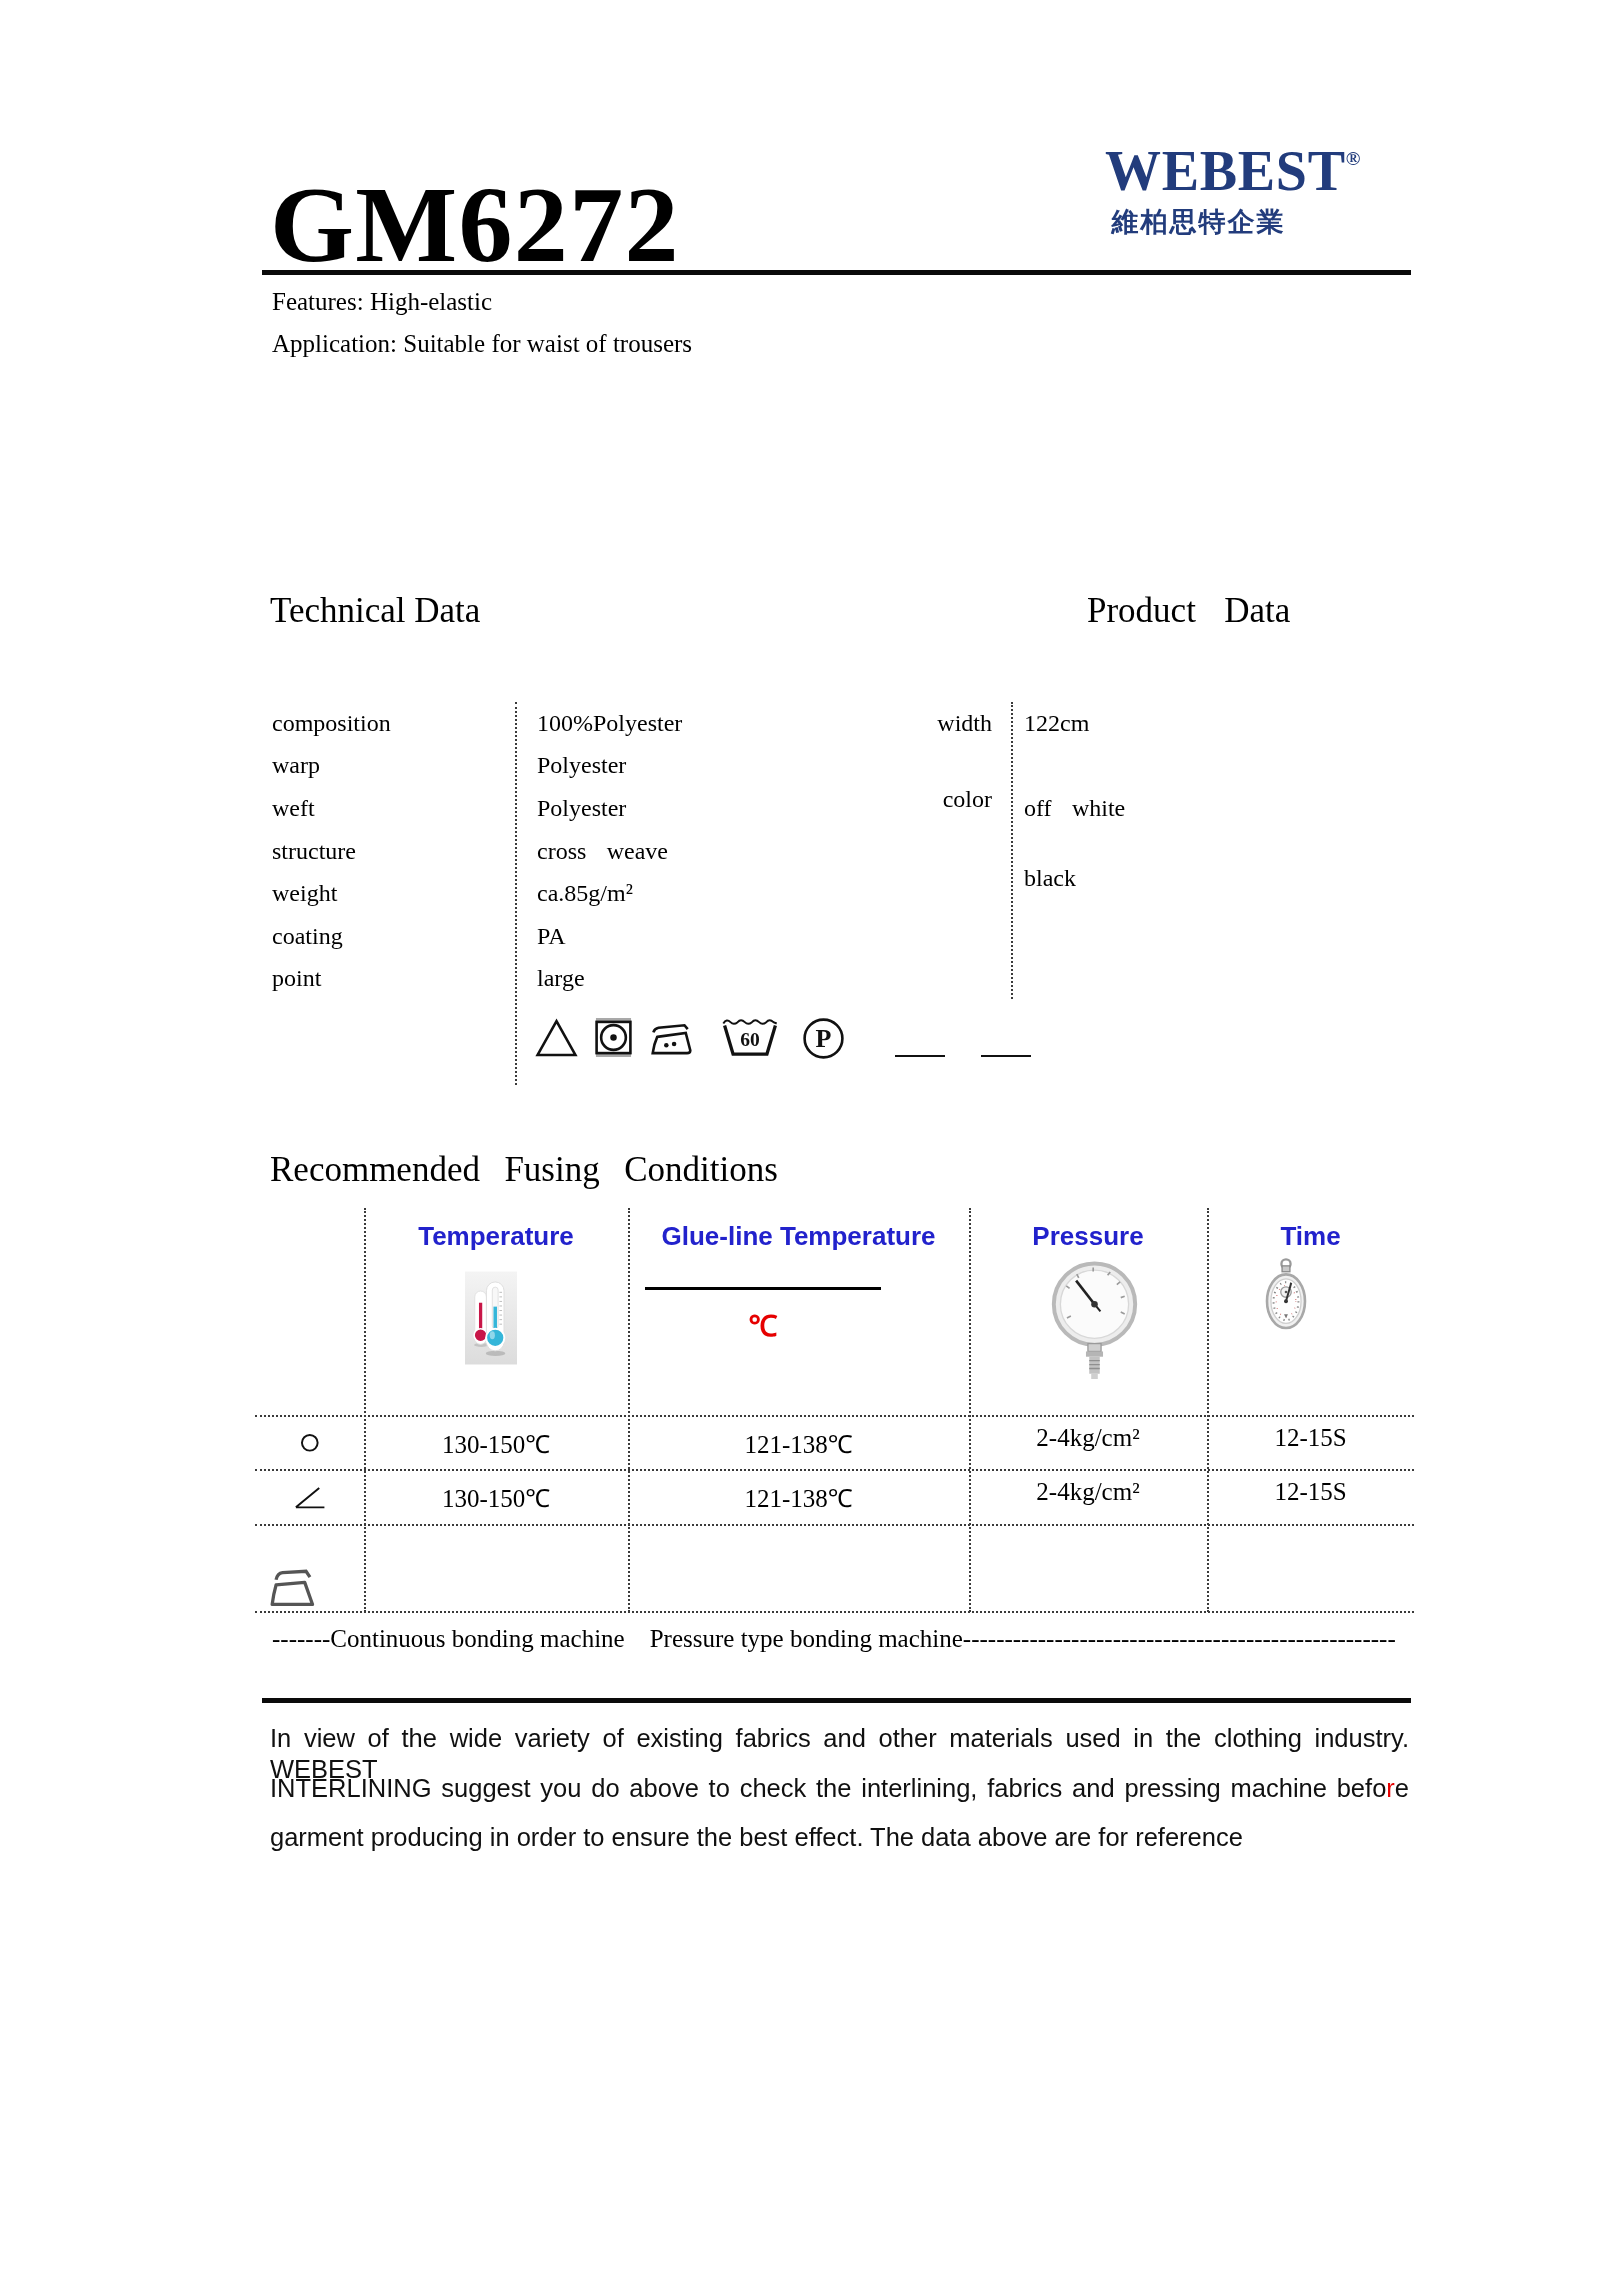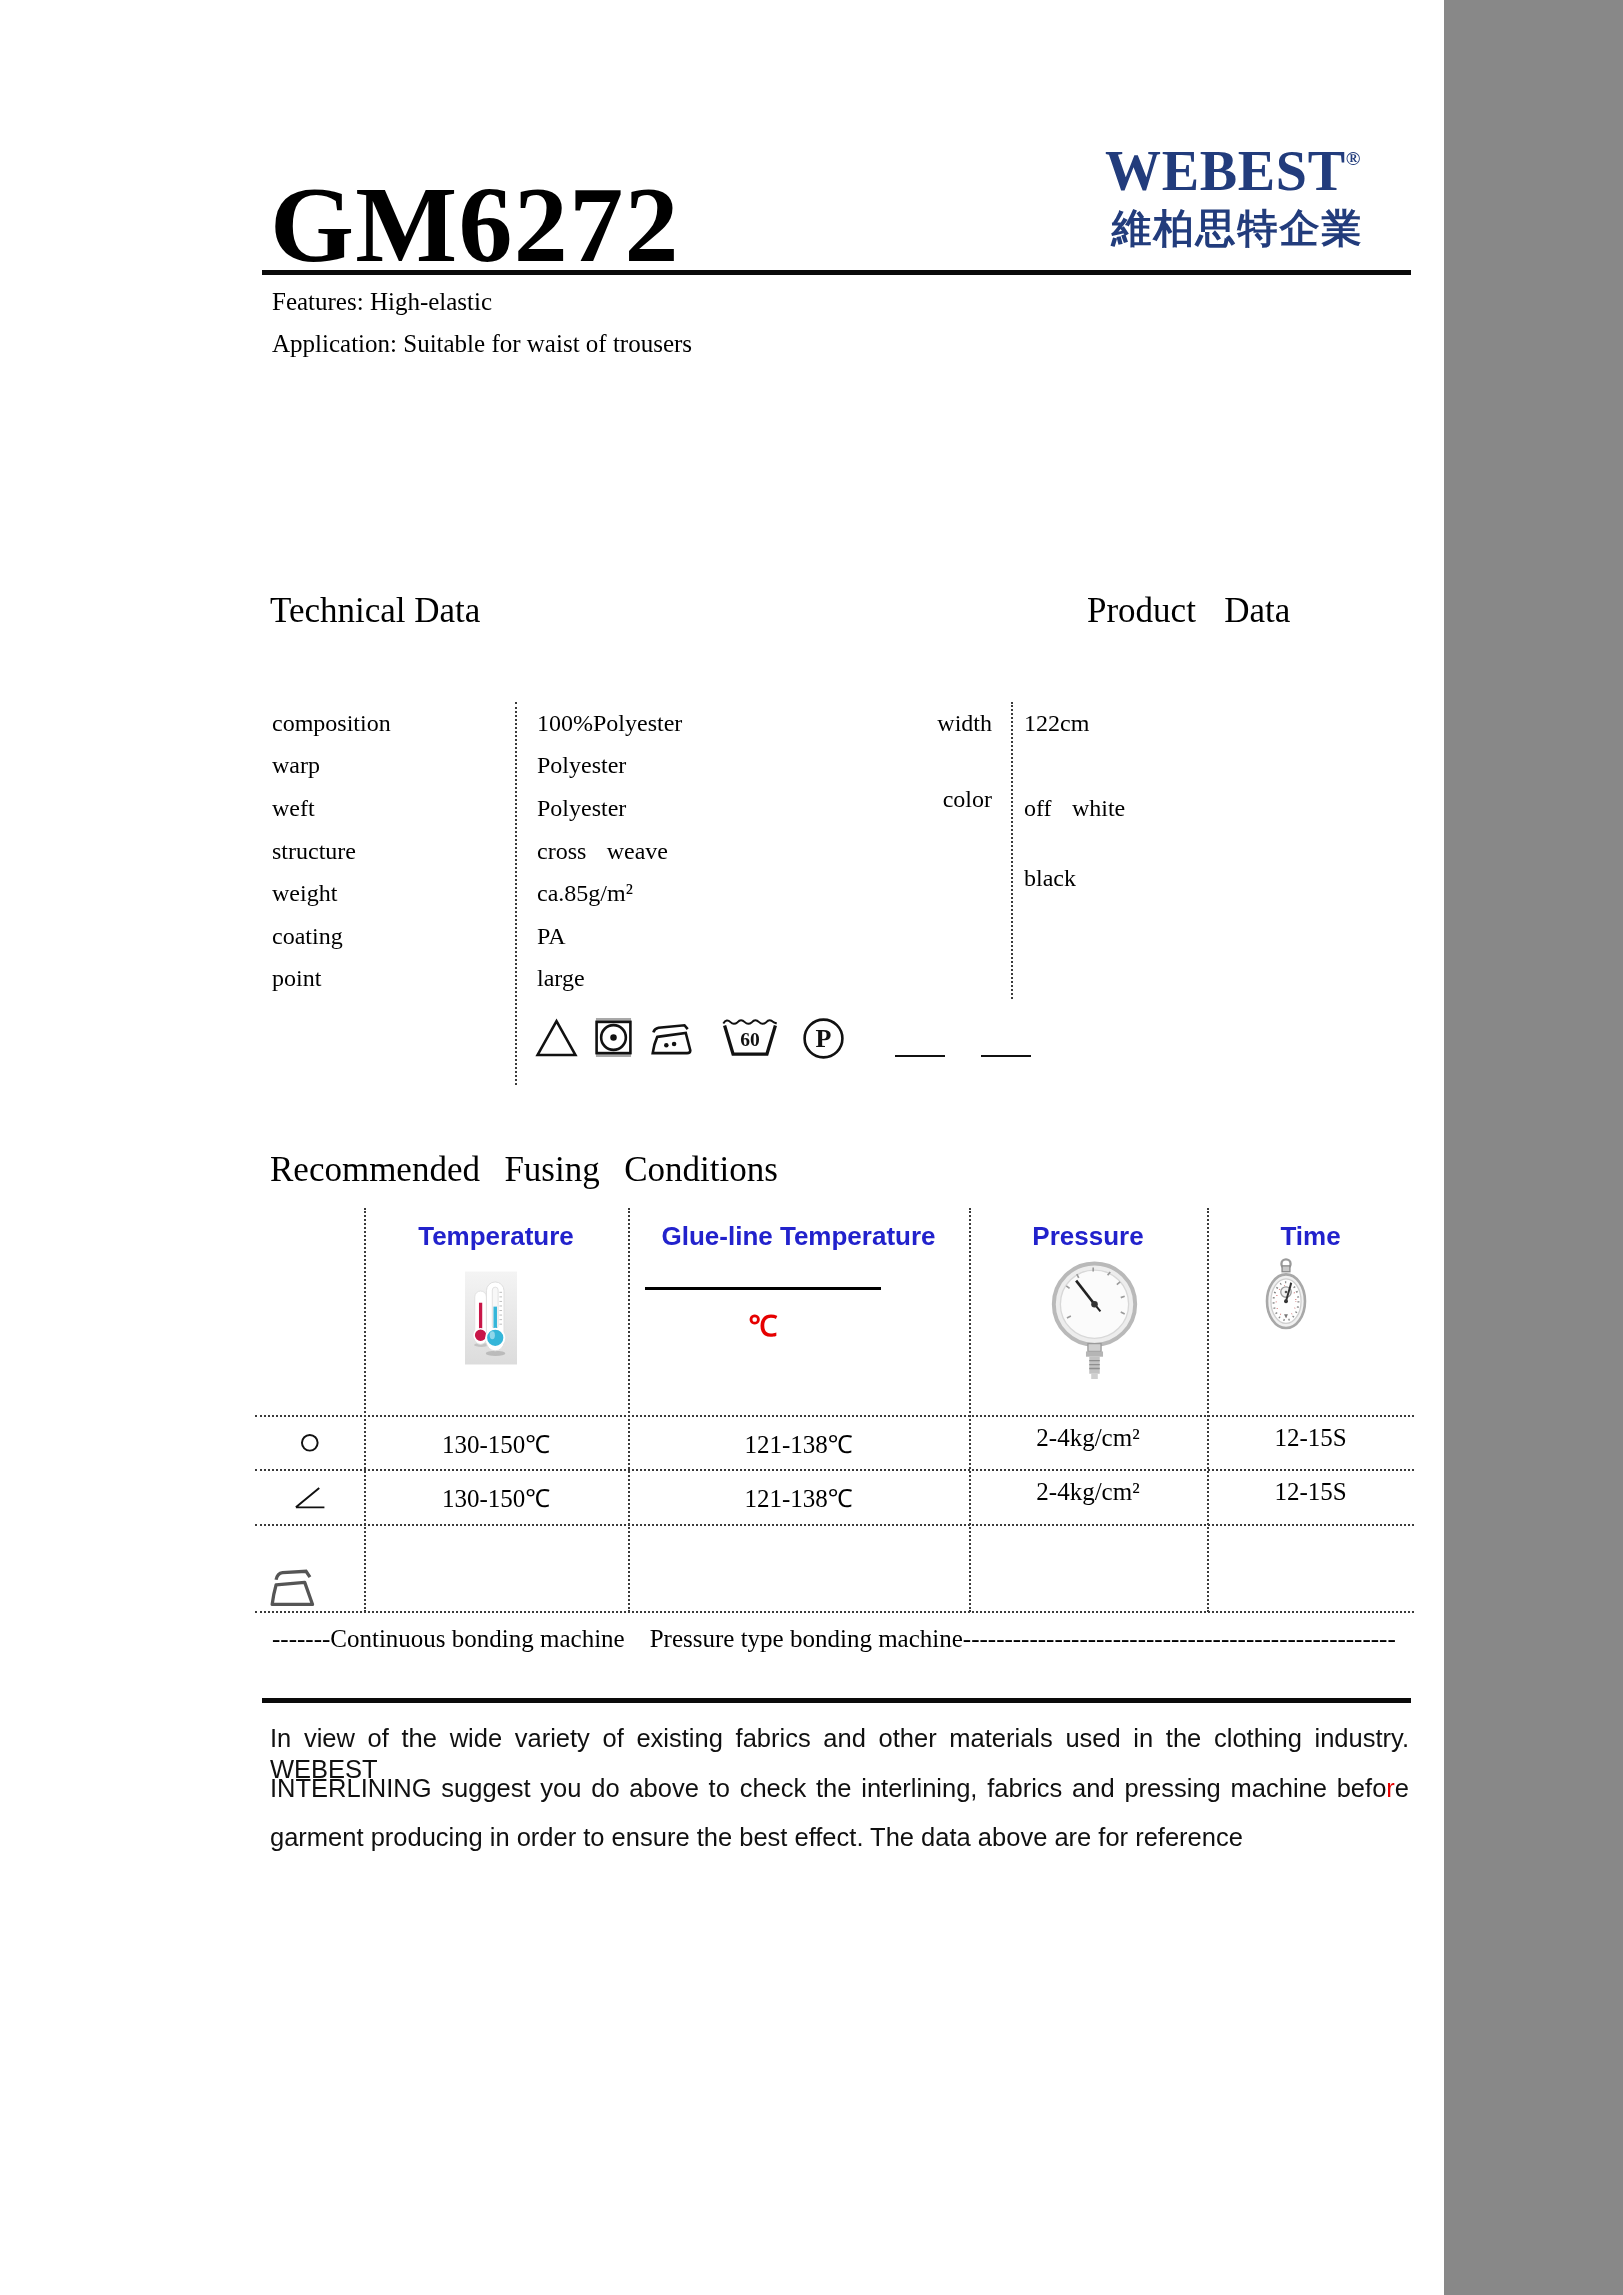--- a/index.html
+++ b/index.html
@@ -1,29 +1,29 @@
 <!DOCTYPE html>
 <html style="font-size:10.5px"><head>
 <meta charset="utf-8">
 <title>GM6272</title>
 <style>
   html,body{margin:0;padding:0;background:#888;}
   .page{
-    position:relative;width:1444px;height:2295px;background:#ffffff;
+    position:relative;width:1623px;height:2295px;background:#ffffff;
     font-family:"Liberation Serif",serif;color:#000;overflow:hidden;
   }
   .abs{position:absolute;}
   .sans{font-family:"Liberation Sans",sans-serif;}
   .rule{background:#0a0a0a;height:5.2px;}
   .vdot{border-left:2px dotted #3a3a3a;width:0;}
   .hdot{border-top:2px dotted #3a3a3a;height:0;}
   .title-product{font-size:108px;font-weight:bold;letter-spacing:1.3px;line-height:1;}
   .brand{font-size:56px;font-weight:bold;color:#223c7c;line-height:1;letter-spacing:0.7px;}
   .brand .reg{font-size:19.6px;vertical-align:25px;font-weight:bold;}
-  .brand-cn{font-size:40px;font-weight:bold;color:#223c7c;letter-spacing:2px;line-height:1;
+  .brand-cn{font-size:27px;font-weight:bold;color:#223c7c;letter-spacing:2px;line-height:1;
     font-family:"DejaVu Sans","Liberation Sans",sans-serif;}
   .meta{font-size:25px;line-height:1.2;}
   .h2{font-size:35px;line-height:1.1;}
   .wide{word-spacing:19.6px;}
   .wide2{word-spacing:15.7px;}
   .trow{font-size:24px;line-height:1.2;}
   .wscross{word-spacing:14.4px;}
   .fus-head{font-size:26px;color:#2222cc;font-weight:bold;text-align:center;
     font-family:"Liberation Sans",sans-serif;}
   .fcell{font-size:25px;text-align:center;display:flex;align-items:center;justify-content:center;}

